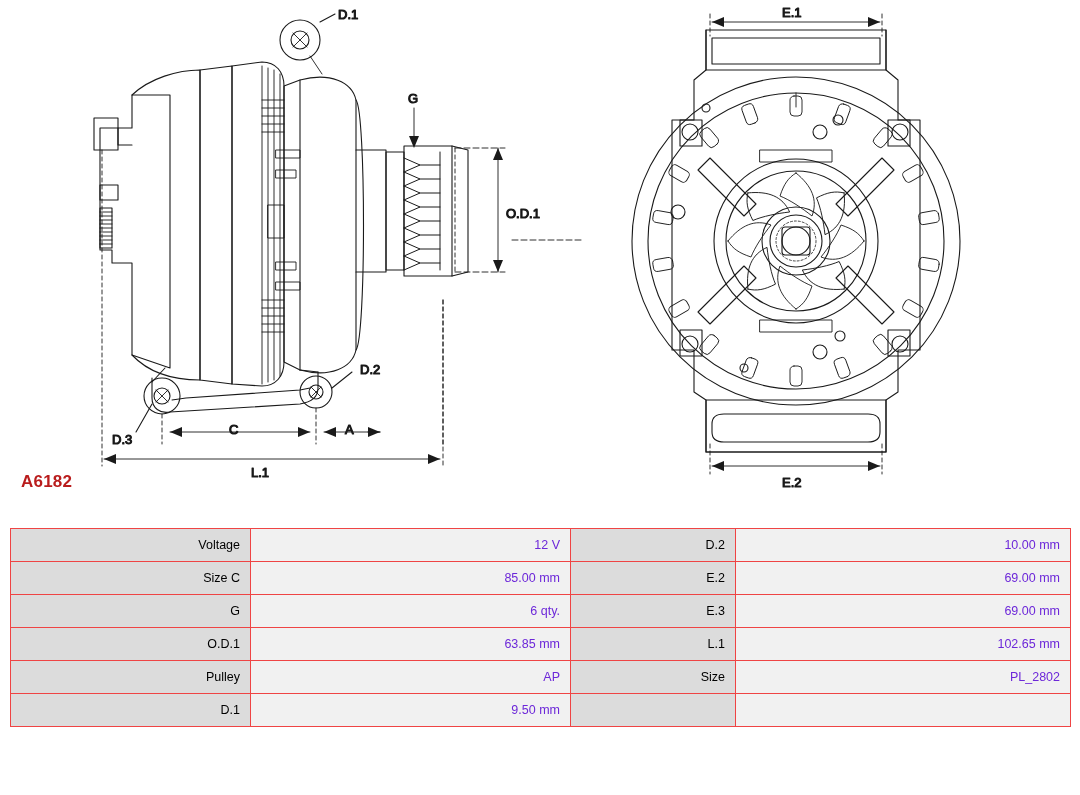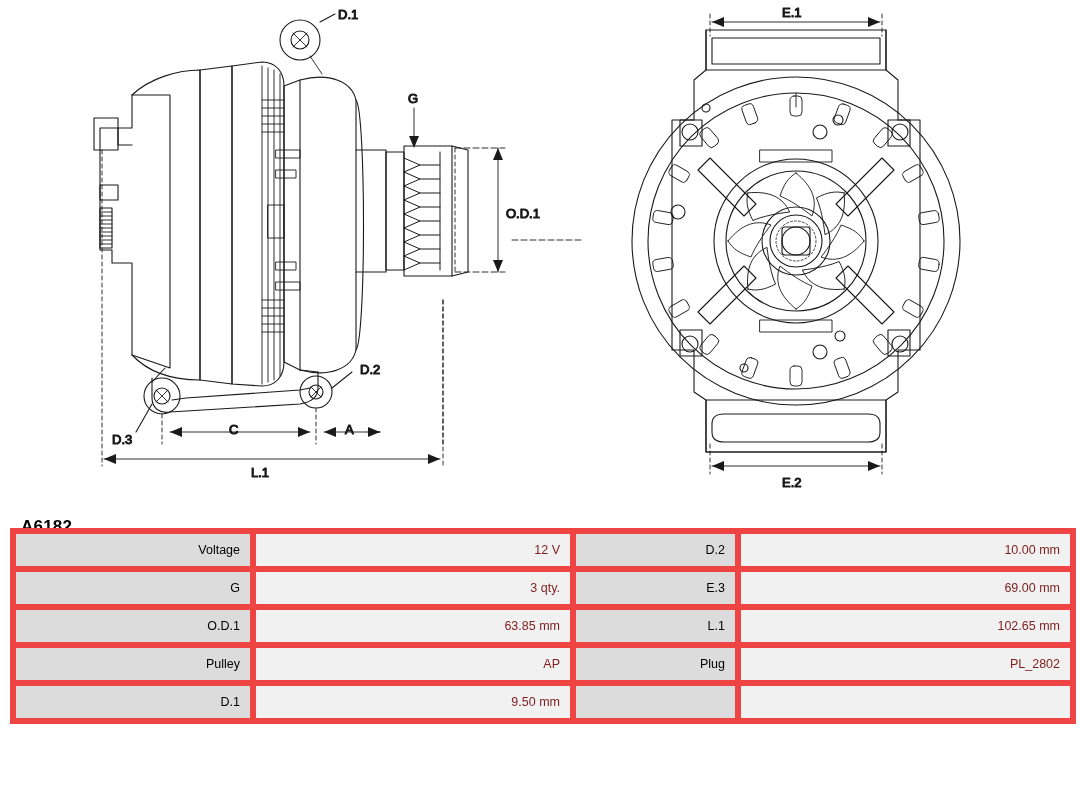--- a/index.html
+++ b/index.html
@@ -28,53 +28,53 @@
     width: 1080px;
     height: 495px;
   }
   .drawing svg {
     display: block;
   }
   
   .part-number {
     position: absolute;
     left: 21px;
-    top: 517px;
+    top: 472px;
     font-size: 17px;
     font-weight: bold;
-    color: #000000;
+    color: #b91c1c;
     letter-spacing: 0.2px;
   }
   
   .spec-table {
     position: absolute;
     left: 10px;
     top: 528px;
     width: 1060px;
     border-collapse: collapse;
     table-layout: fixed;
     font-size: 12.5px;
   }
   .spec-table td {
     height: 32px;
     padding: 0 10px;
-    border: 6px solid #ef4444;
+    border: 1px solid #ef4444;
     vertical-align: middle;
     white-space: nowrap;
     overflow: hidden;
   }
   .spec-table td.label {
     background: #dcdcdc;
     text-align: right;
     color: #000000;
   }
   .spec-table td.value {
     background: #f1f1f1;
     text-align: right;
-    color: #7f1d1d;
+    color: #6d28d9;
   }
   .spec-table td.empty {
     background: #f1f1f1;
   }
   .spec-table td.empty-label {
     background: #dcdcdc;
   }
   .col-l1 { width: 240px; }
   .col-v1 { width: 320px; }
   .col-l2 { width: 165px; }
@@ -393,35 +393,41 @@
         <col class="col-v2">
     </colgroup>
     <tbody>
       <tr>
         <td class="label">Voltage</td>
         <td class="value">12 V</td>
         <td class="label">D.2</td>
         <td class="value">10.00 mm</td>
       </tr>
       <tr>
+        <td class="label">Size C</td>
+        <td class="value">85.00 mm</td>
+        <td class="label">E.2</td>
+        <td class="value">69.00 mm</td>
+      </tr>
+      <tr>
         <td class="label">G</td>
-        <td class="value">3 qty.</td>
+        <td class="value">6 qty.</td>
         <td class="label">E.3</td>
         <td class="value">69.00 mm</td>
       </tr>
       <tr>
         <td class="label">O.D.1</td>
         <td class="value">63.85 mm</td>
         <td class="label">L.1</td>
         <td class="value">102.65 mm</td>
       </tr>
       <tr>
         <td class="label">Pulley</td>
         <td class="value">AP</td>
-        <td class="label">Plug</td>
+        <td class="label">Size</td>
         <td class="value">PL_2802</td>
       </tr>
       <tr>
         <td class="label">D.1</td>
         <td class="value">9.50 mm</td>
         <td class="empty-label"></td>
         <td class="empty"></td>
       </tr>
     </tbody>
   </table>

